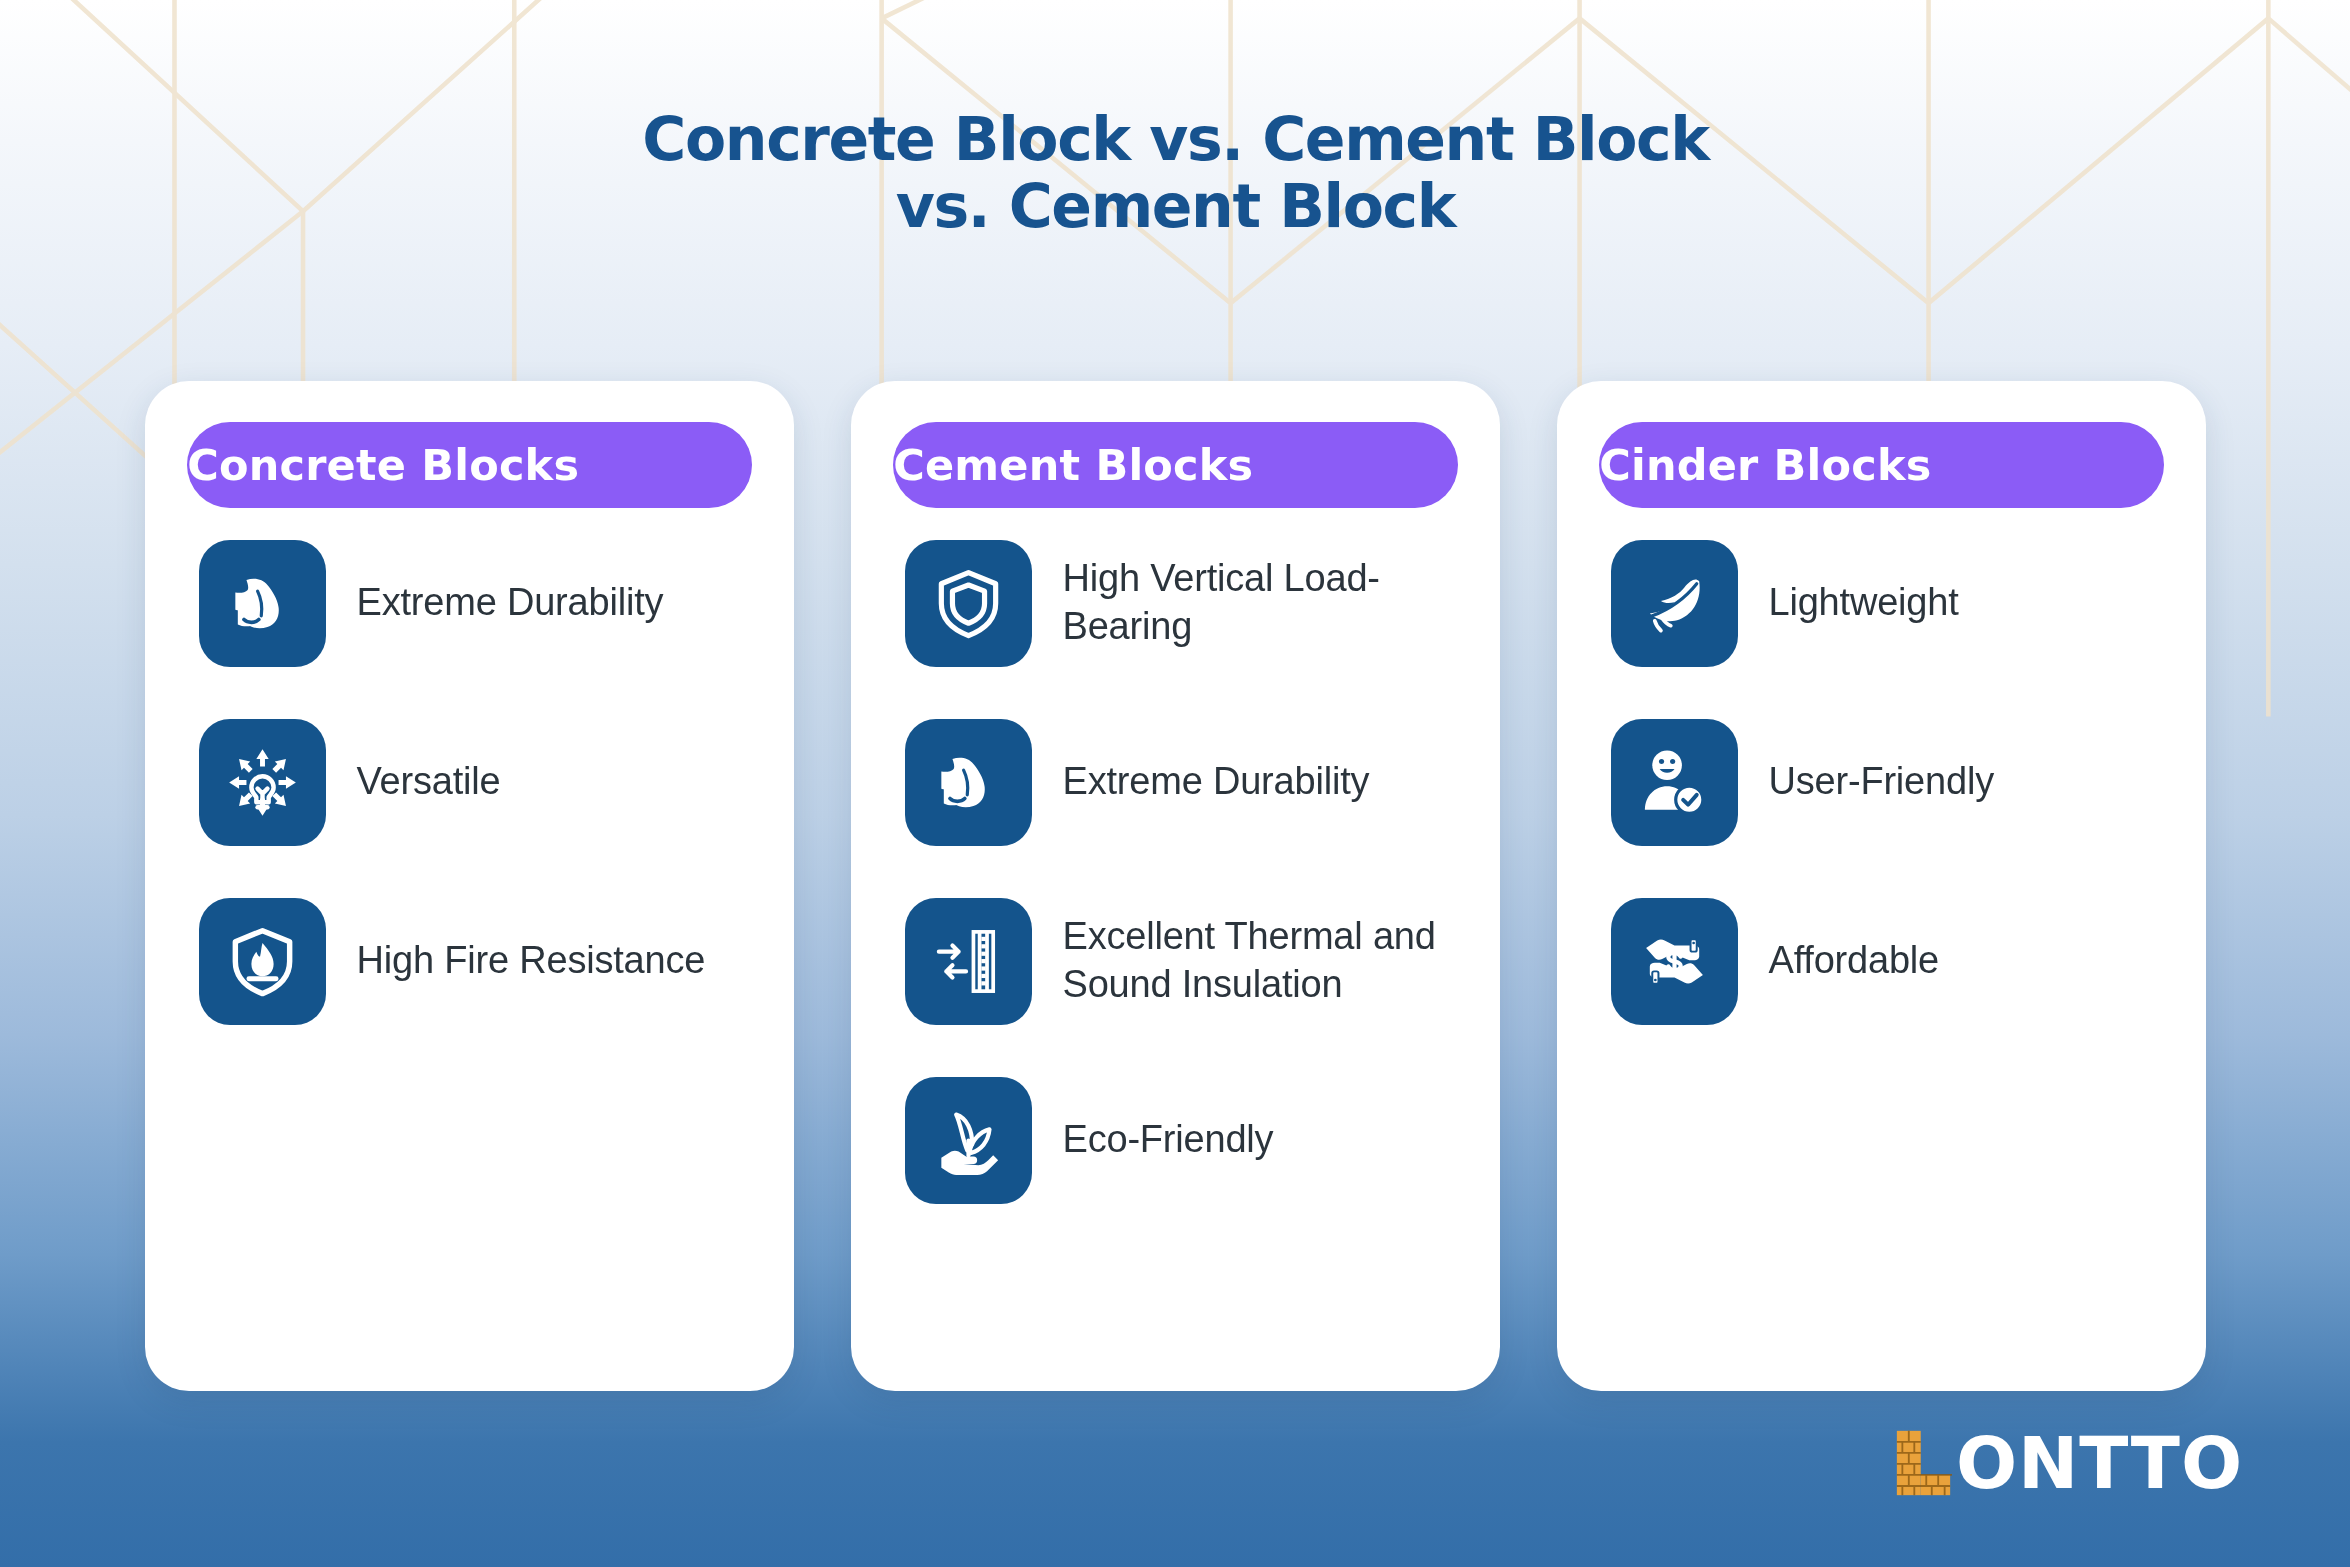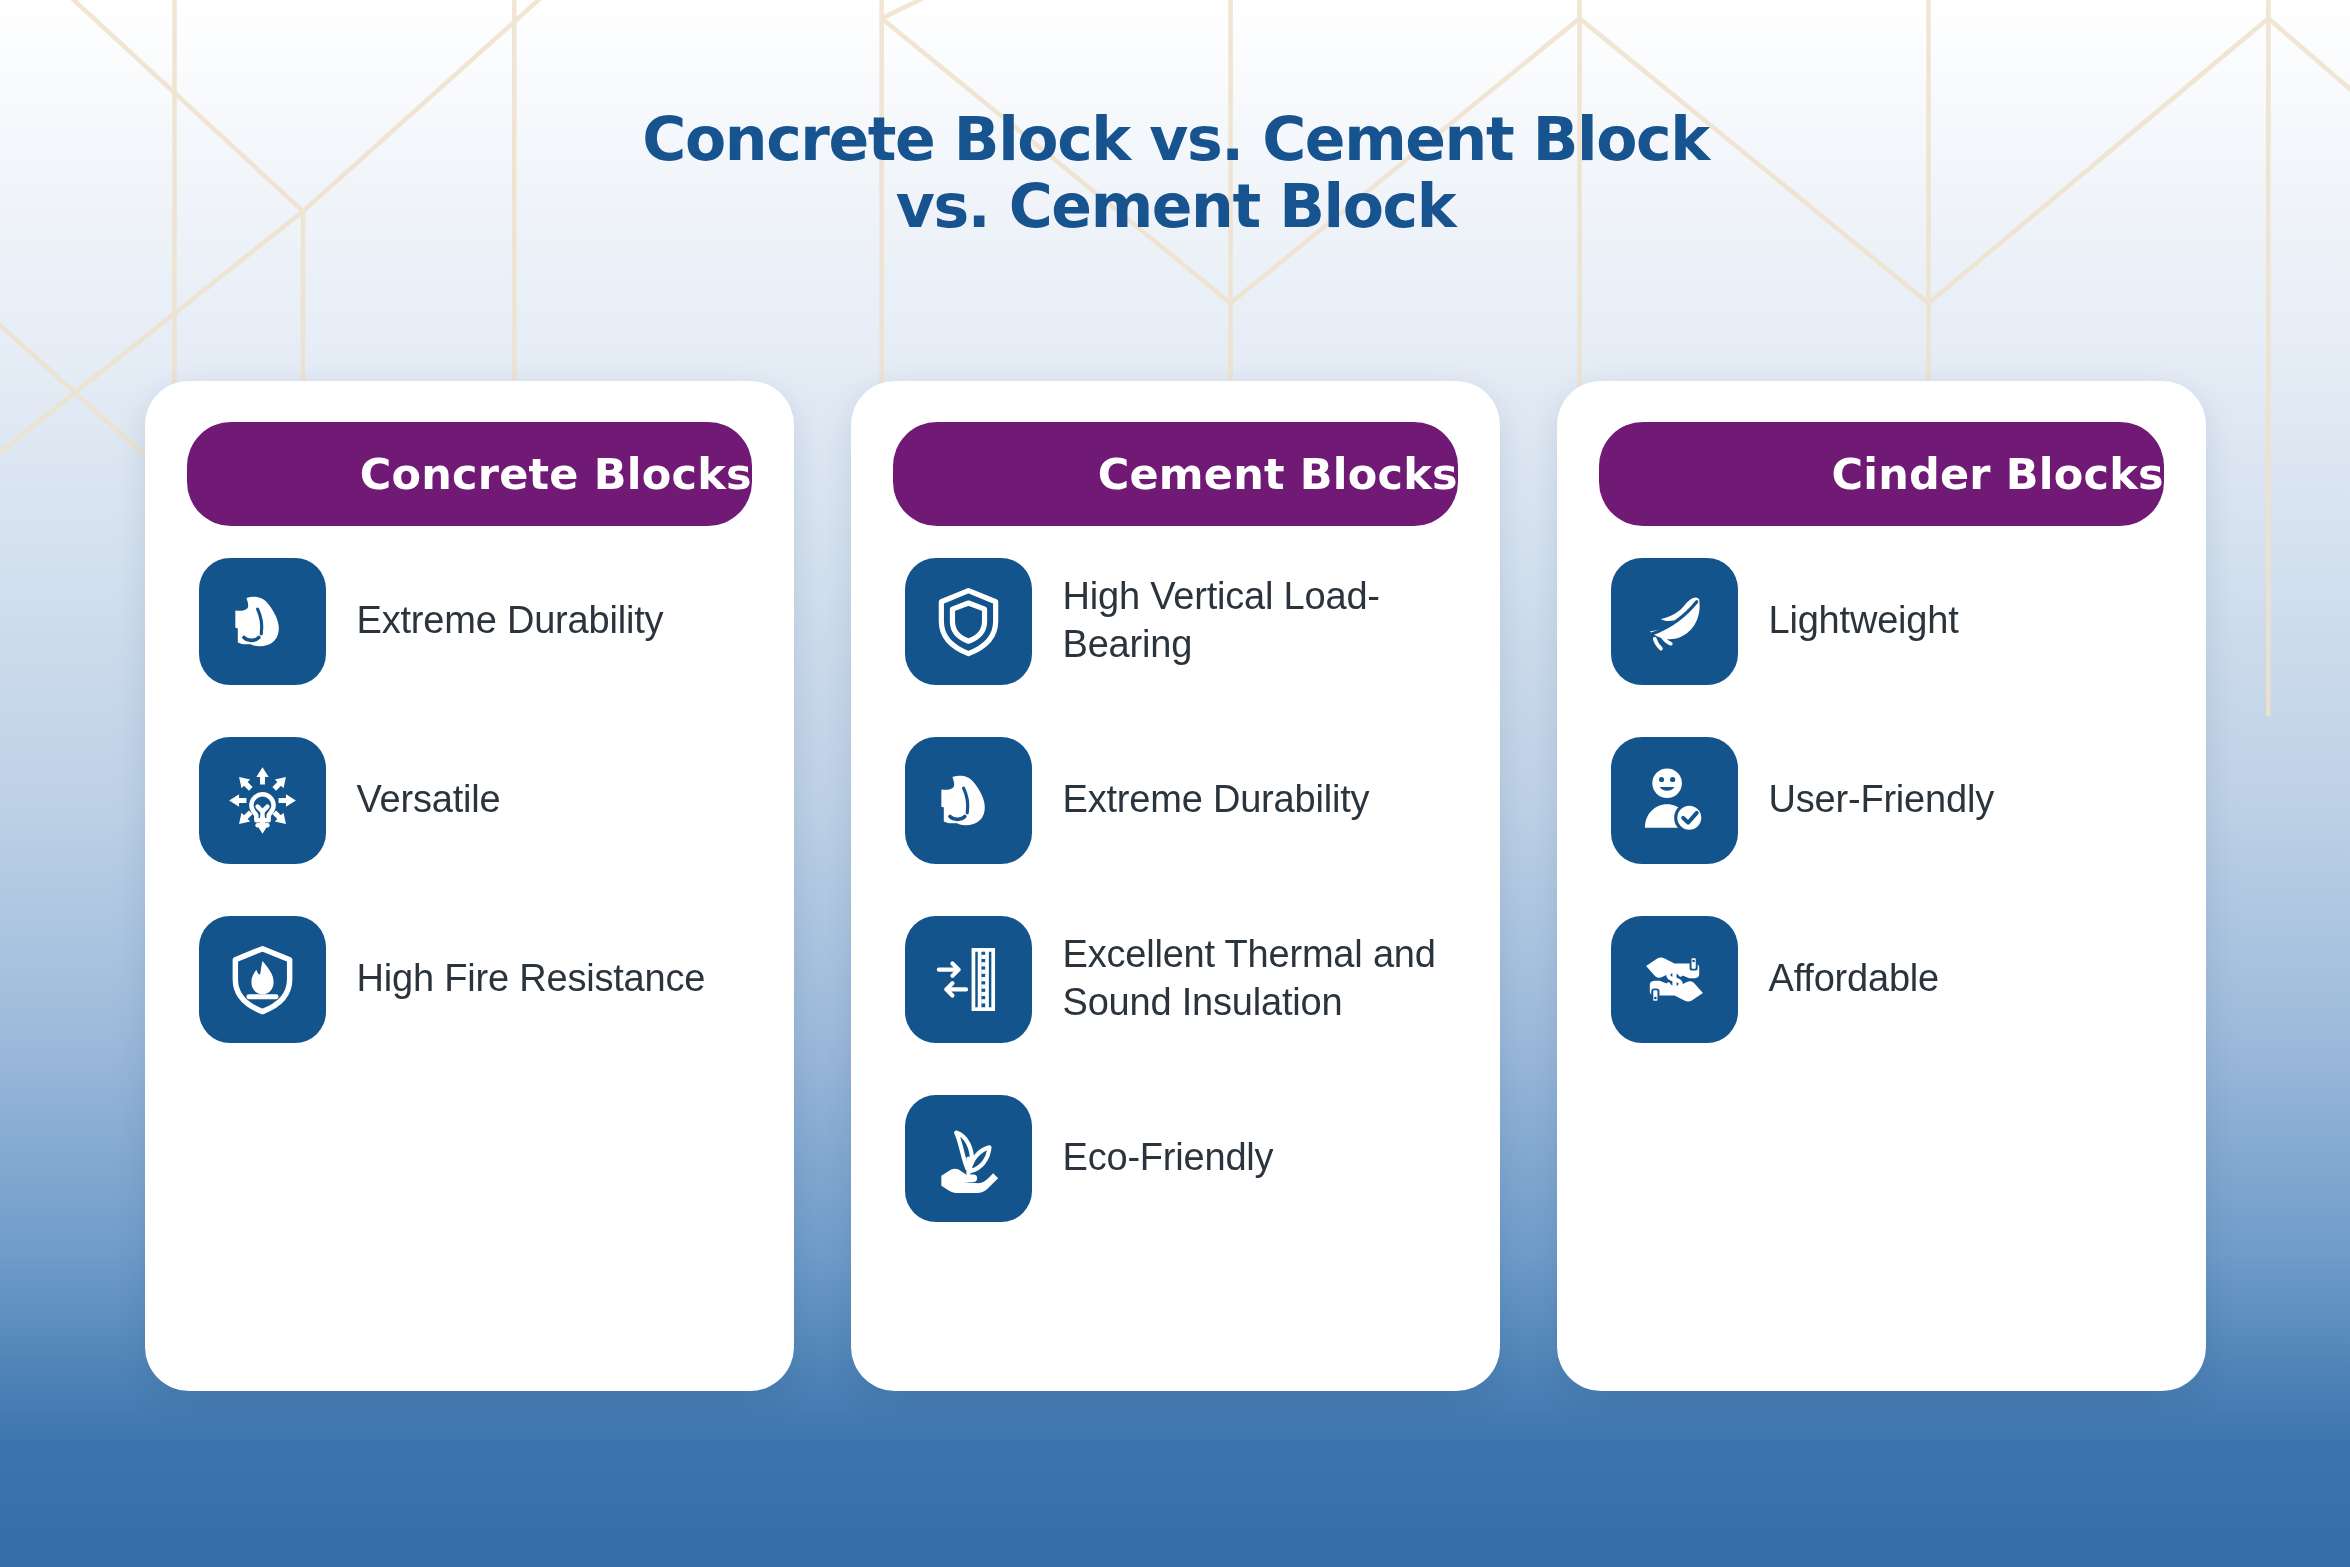--- a/index.html
+++ b/index.html
@@ -40,26 +40,26 @@
   .card{
     flex:1 1 0;
     background:#ffffff;
     border-radius:44px;
     box-shadow:0 9.2px 31px rgba(28,60,98,.13);
     padding:27.5px 27.5px 50px 27.5px;
     min-height:1010px;
     box-sizing:border-box;
   }
   .card-header{
-    background:#701a75;
+    background:#8b5cf6;
     border-radius:44px;
-    height:104px;
+    height:86px;
     display:flex;
     align-items:center;
-    justify-content:flex-end;
+    justify-content:flex-start;
     margin:13px 14.7px 31px 14.7px;
   }
   .card-header span{
     color:#ffffff;
     font-weight:bold;
     font-size:43px;
     letter-spacing:0.2px;
     font-family:"DejaVu Sans","Liberation Sans",sans-serif;
   }
 
@@ -314,15 +314,28 @@
           </div>
           <div class="feature-label">Affordable</div>
         </div>
 
 
       </div>
     </section>
 
   </div>
 
+  <div class="logo">
+    <svg class="logo-l" viewBox="0 0 62 74">
+      <g fill="#E9A23B">
+        <rect x="2" y="2" width="26" height="70"></rect>
+        <rect x="28" y="50" width="32" height="22"></rect>
+      </g>
+      <g stroke="#8A5A12" stroke-width="2" fill="none" opacity="0.8">
+        <path d="M2 14h26M2 26h26M2 38h26M2 50h60M2 62h58"></path>
+        <path d="M15 2v12M8 14v12M21 14v12M15 26v12M8 38v12M21 38v12M15 50v12M34 50v12M47 50v12M8 62v10M21 62v10M40 62v10M54 62v10"></path>
+      </g>
+    </svg>
+    <span class="logo-text">ONTTO</span>
+  </div>
 
 </div>
 
 
 </body></html>

